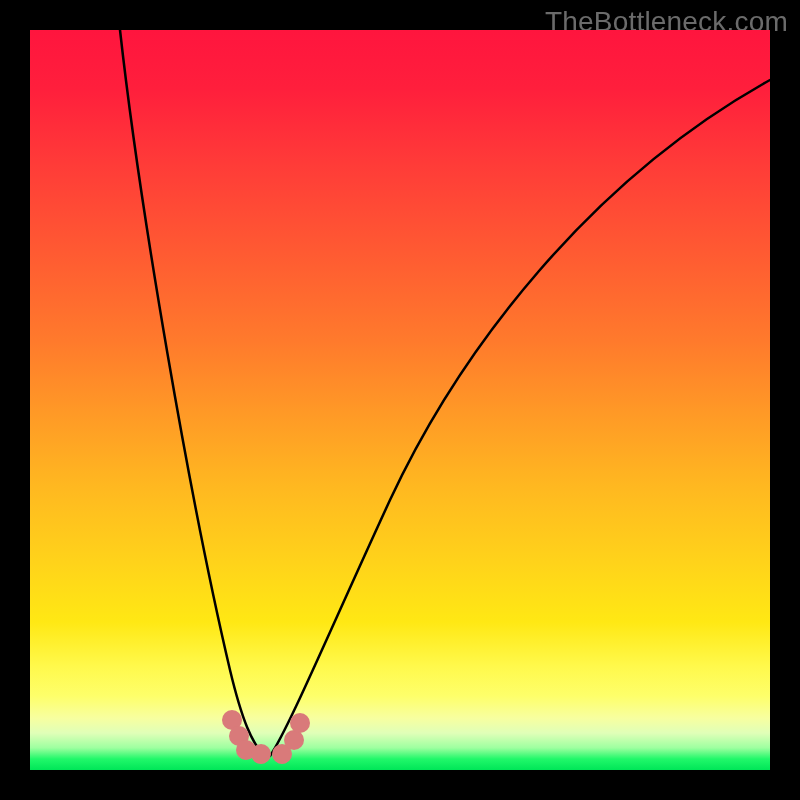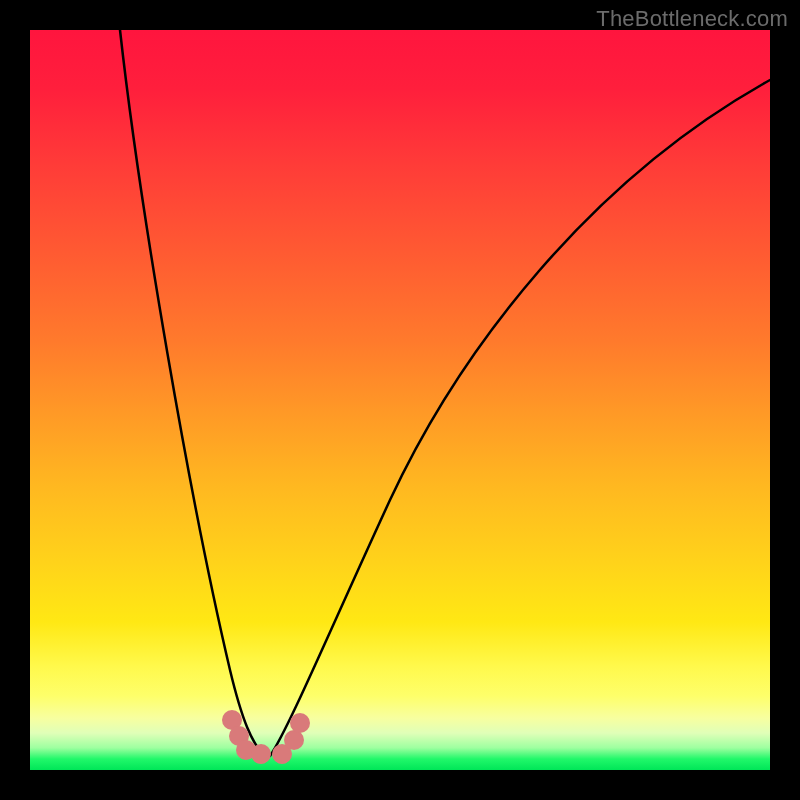--- a/index.html
+++ b/index.html
@@ -44,21 +44,21 @@
       #9effa0 97%,
       #21f86a 98.5%,
       #00e658 100%
     );
   }
   .attribution {
     position: absolute;
     top: 6px;
     right: 12px;
     color: #6b6b6b;
-    font-size: 22px;
+    font-size: 28px;
     letter-spacing: 0.2px;
   }
   svg.curves {
     position: absolute;
     top: 0;
     left: 0;
     width: 740px;
     height: 740px;
     overflow: visible;
   }

